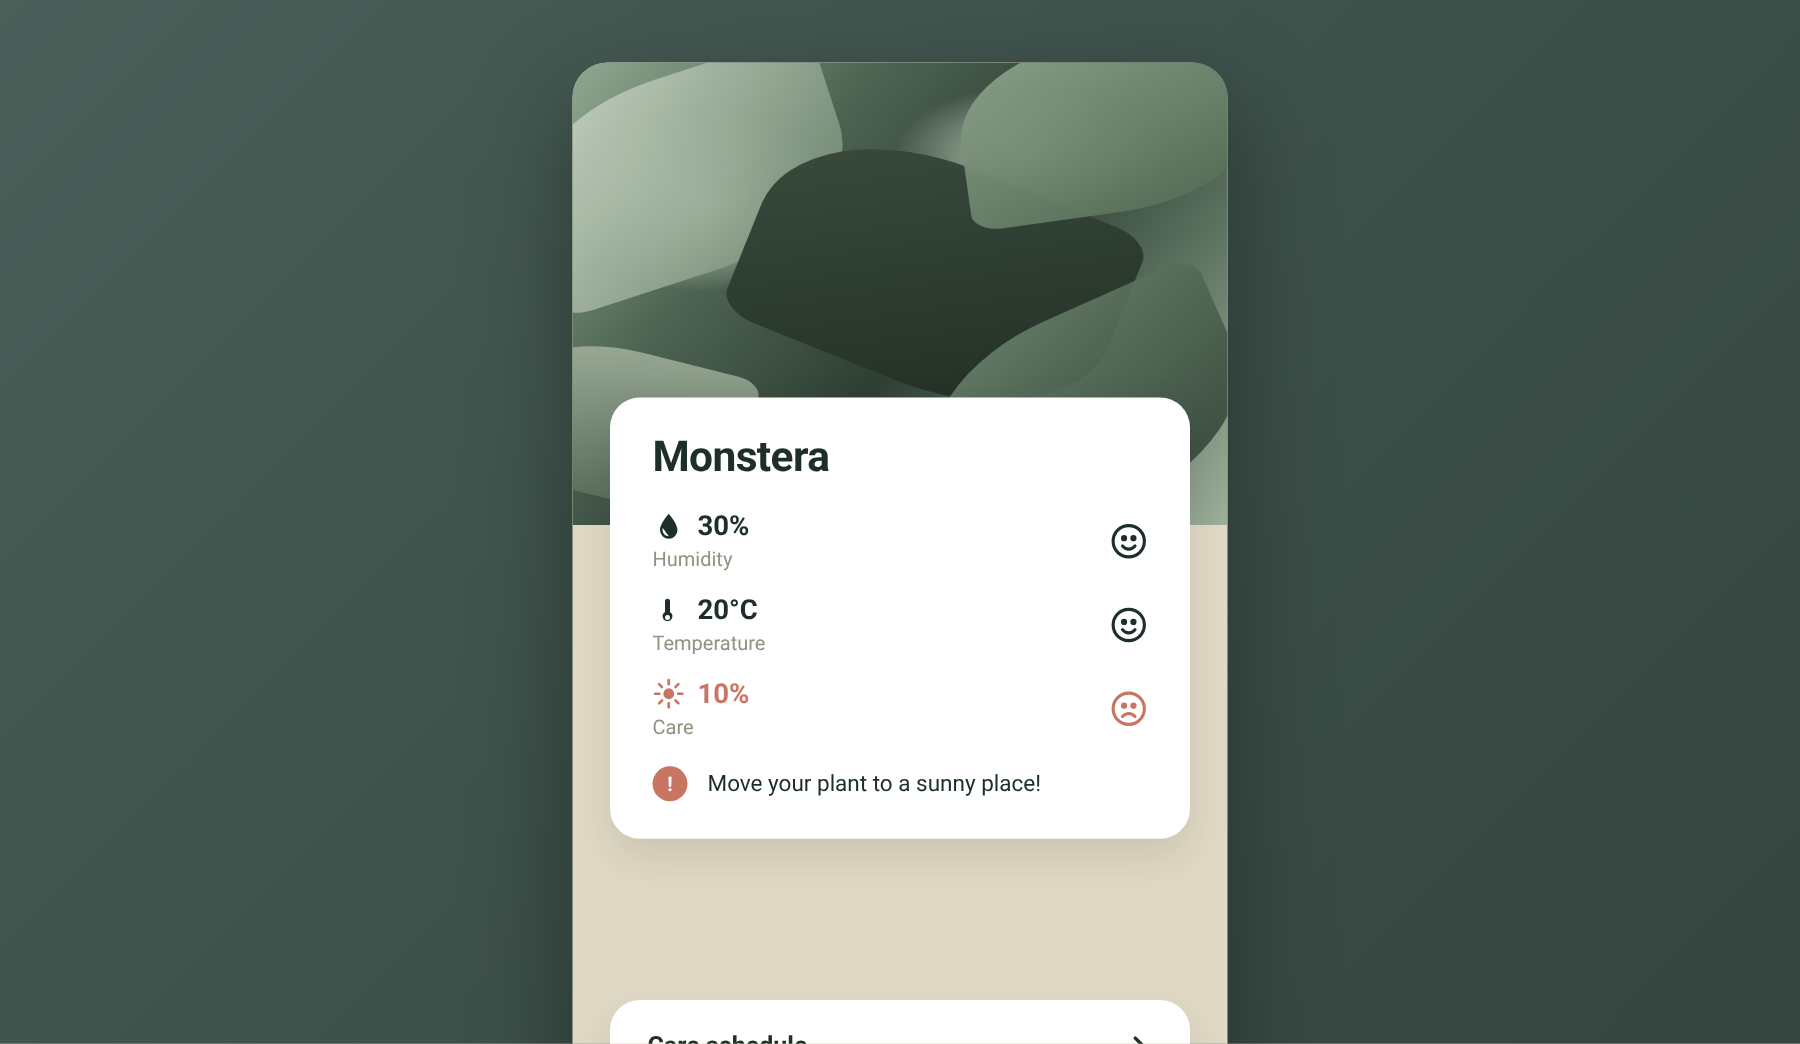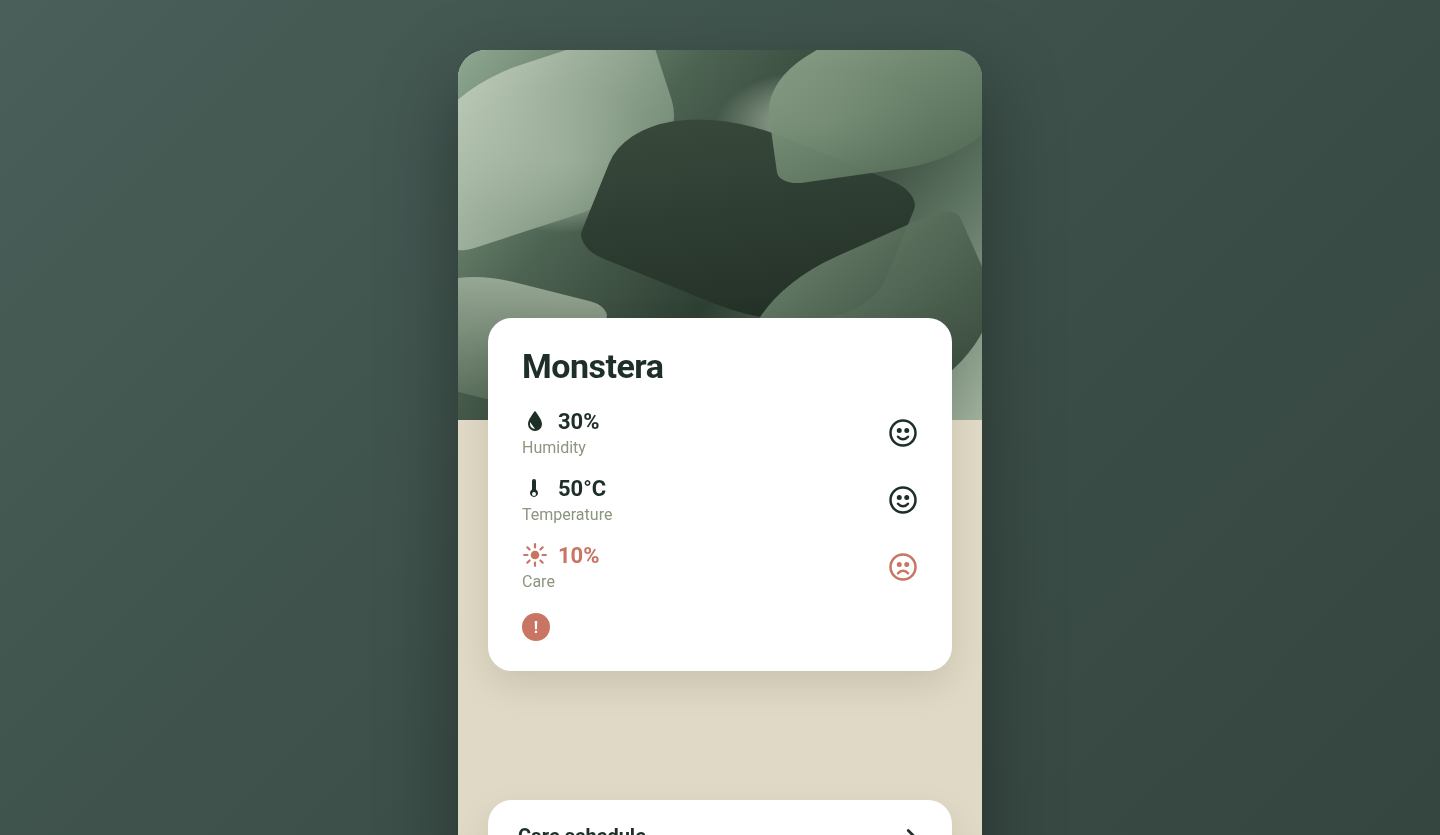--- a/index.html
+++ b/index.html
@@ -145,21 +145,21 @@
       </div>
 
       <div class="metric-row">
         <div class="metric-left">
           <div class="metric-top">
             <span class="metric-icon">
               <svg viewBox="0 0 24 24" width="24" height="24">
                   <path fill="#1e2f28" d="M13 5a2 2 0 1 0-4 0v8.5a4 4 0 1 0 4 0V5zm-2 15a2 2 0 1 1 0-4 2 2 0 0 1 0 4z"></path>
                 </svg>
             </span>
-            <span class="metric-value">50°C</span>
+            <span class="metric-value">20°C</span>
           </div>
           <span class="metric-label">Temperature</span>
         </div>
         <span class="status-icon">
           <svg viewBox="0 0 24 24" width="30" height="30" fill="none" stroke="#1e2f28" stroke-width="2">
               <circle cx="12" cy="12" r="10"></circle>
               <circle cx="9" cy="10" r="1" fill="#1e2f28"></circle>
               <circle cx="15" cy="10" r="1" fill="#1e2f28"></circle>
               <path d="M8 15c1 1.2 2.5 2 4 2s3-0.8 4-2" stroke-linecap="round"></path>
             </svg>
@@ -194,20 +194,21 @@
               <circle cx="9" cy="10" r="1" fill="#c97563"></circle>
               <circle cx="15" cy="10" r="1" fill="#c97563"></circle>
               <path d="M8 17c1-1.2 2.5-2 4-2s3 0.8 4 2" stroke-linecap="round"></path>
             </svg>
         </span>
       </div>
     </div>
 
     <div class="alert">
       <span class="alert-icon">!</span>
+      <span class="alert-text">Move your plant to a sunny place!</span>
     </div>
   </div>
 
   <div class="card schedule">
     <span class="schedule-title">Care schedule</span>
     <span class="chevron">
       <svg viewBox="0 0 24 24" width="22" height="22" fill="none" stroke="#1e2f28" stroke-width="3" stroke-linecap="round" stroke-linejoin="round">
           <polyline points="9 6 15 12 9 18"></polyline>
         </svg>
     </span>

